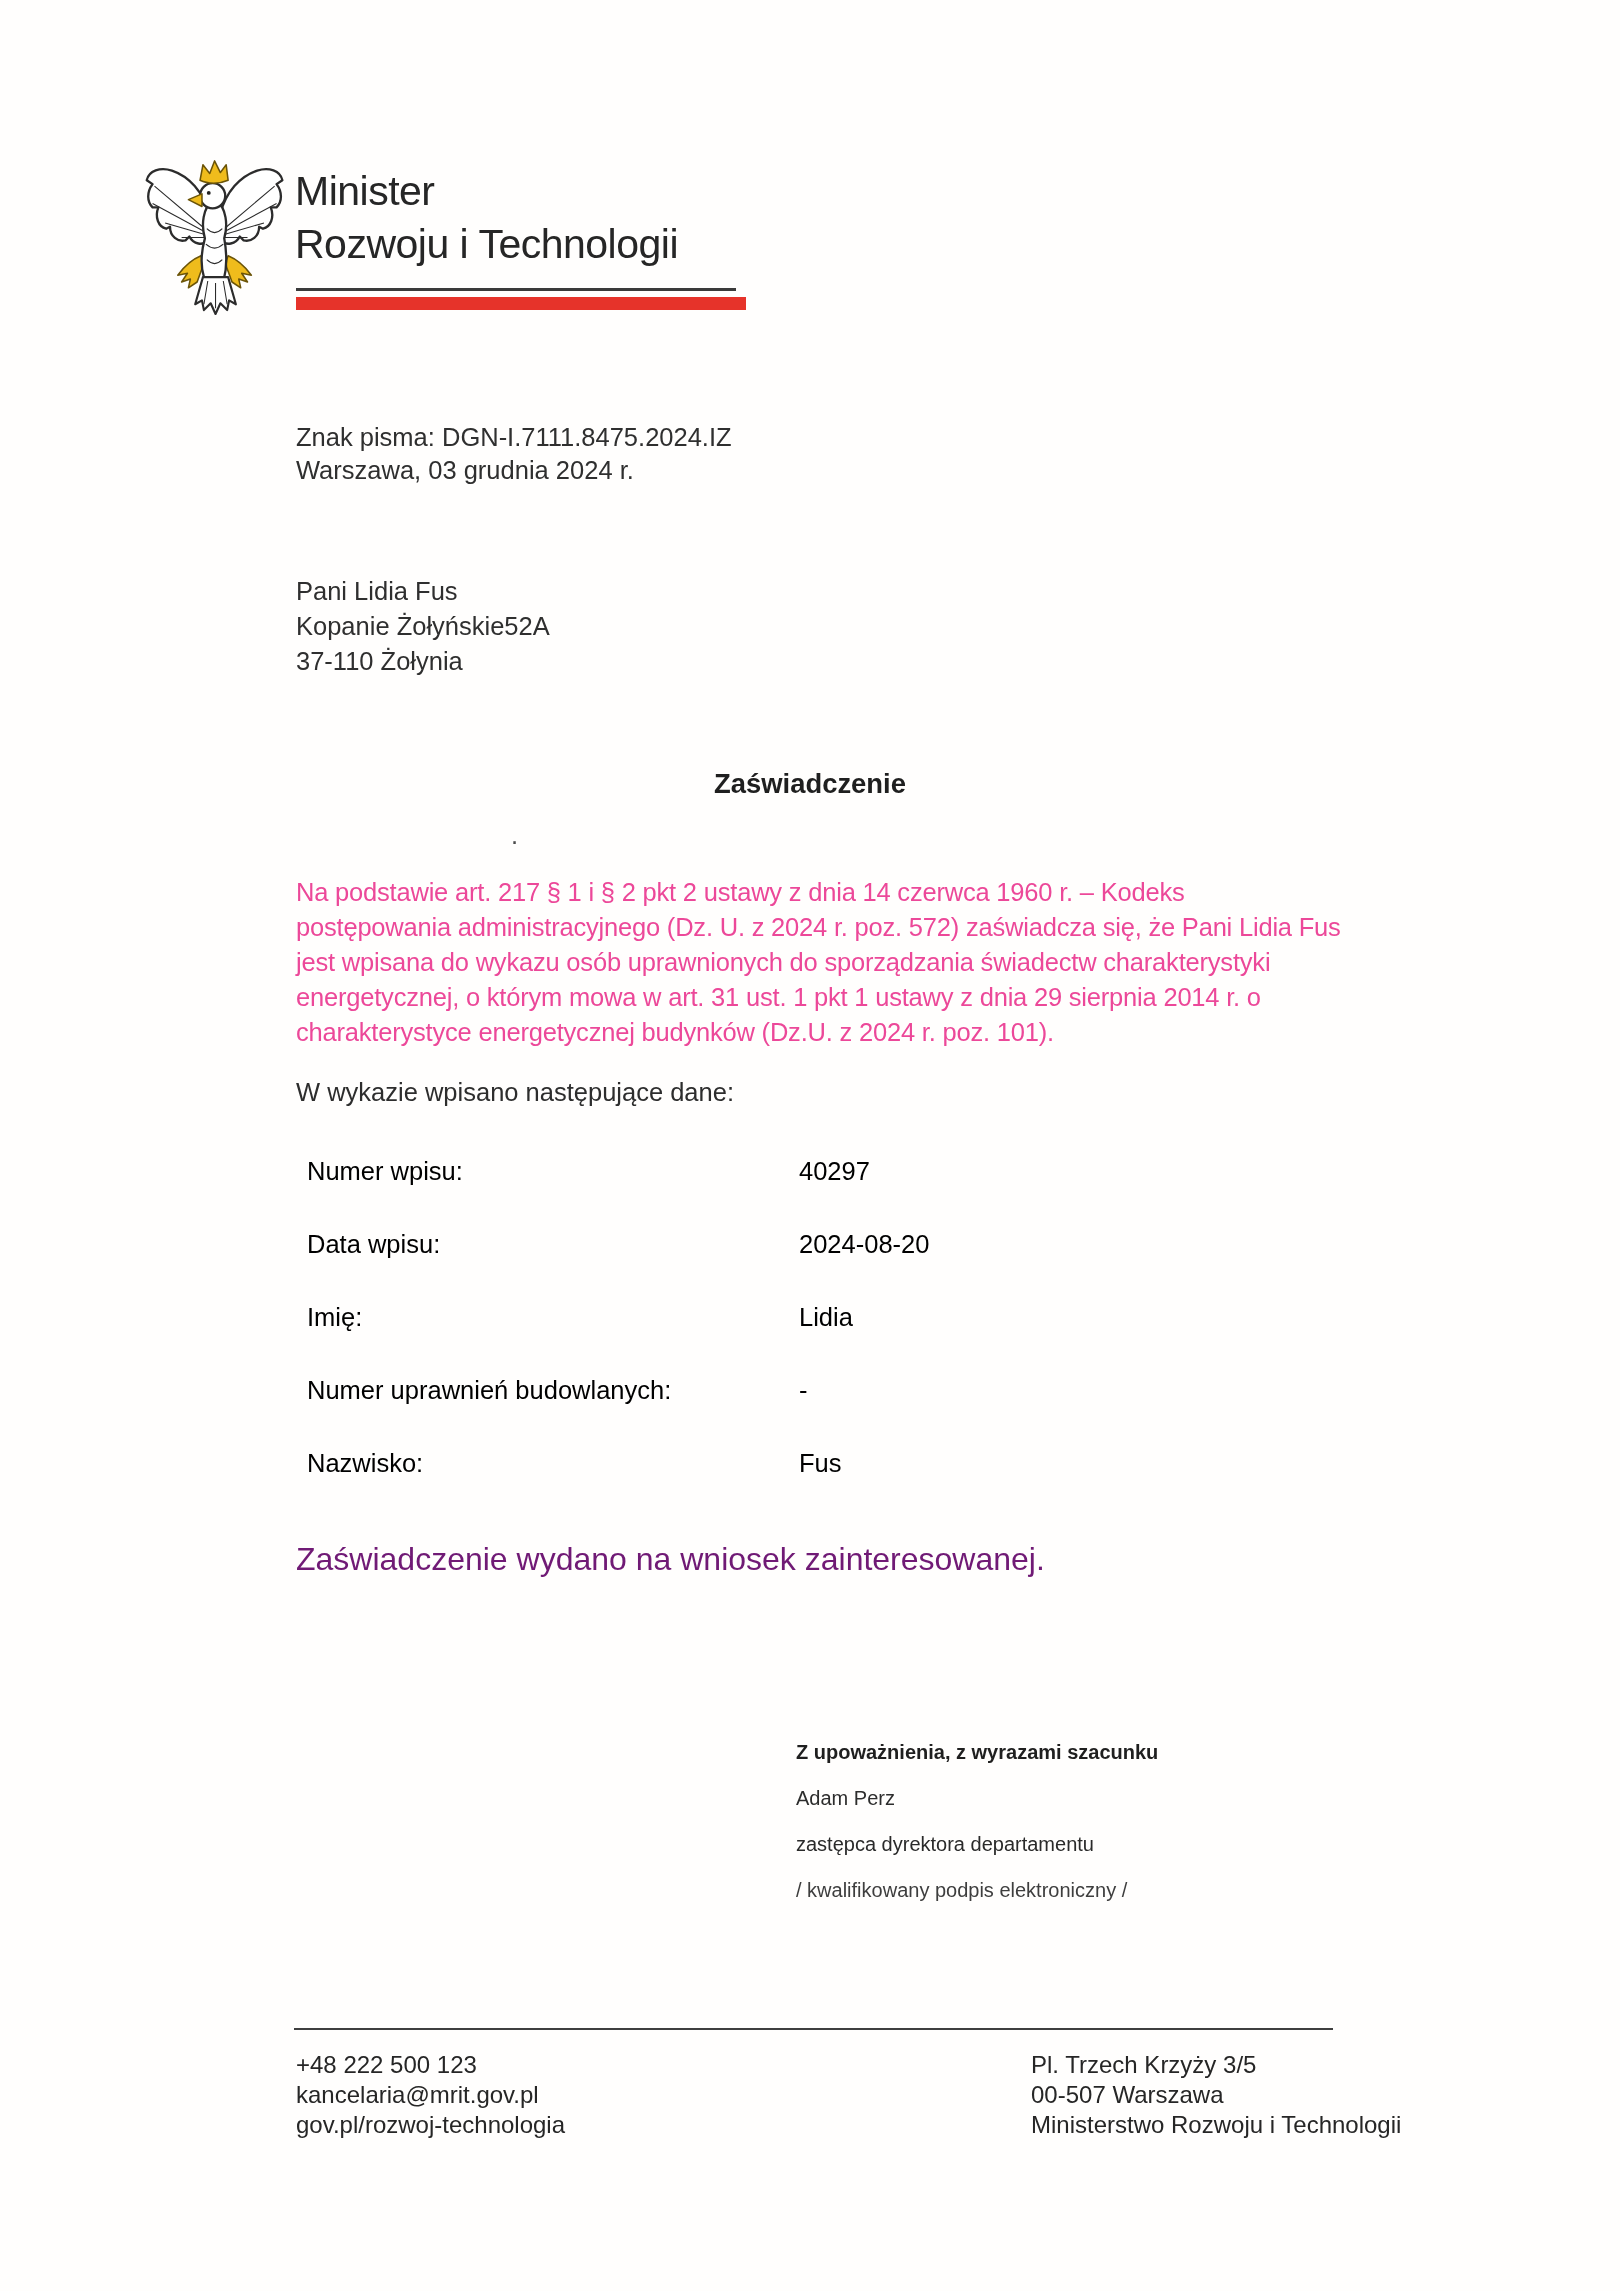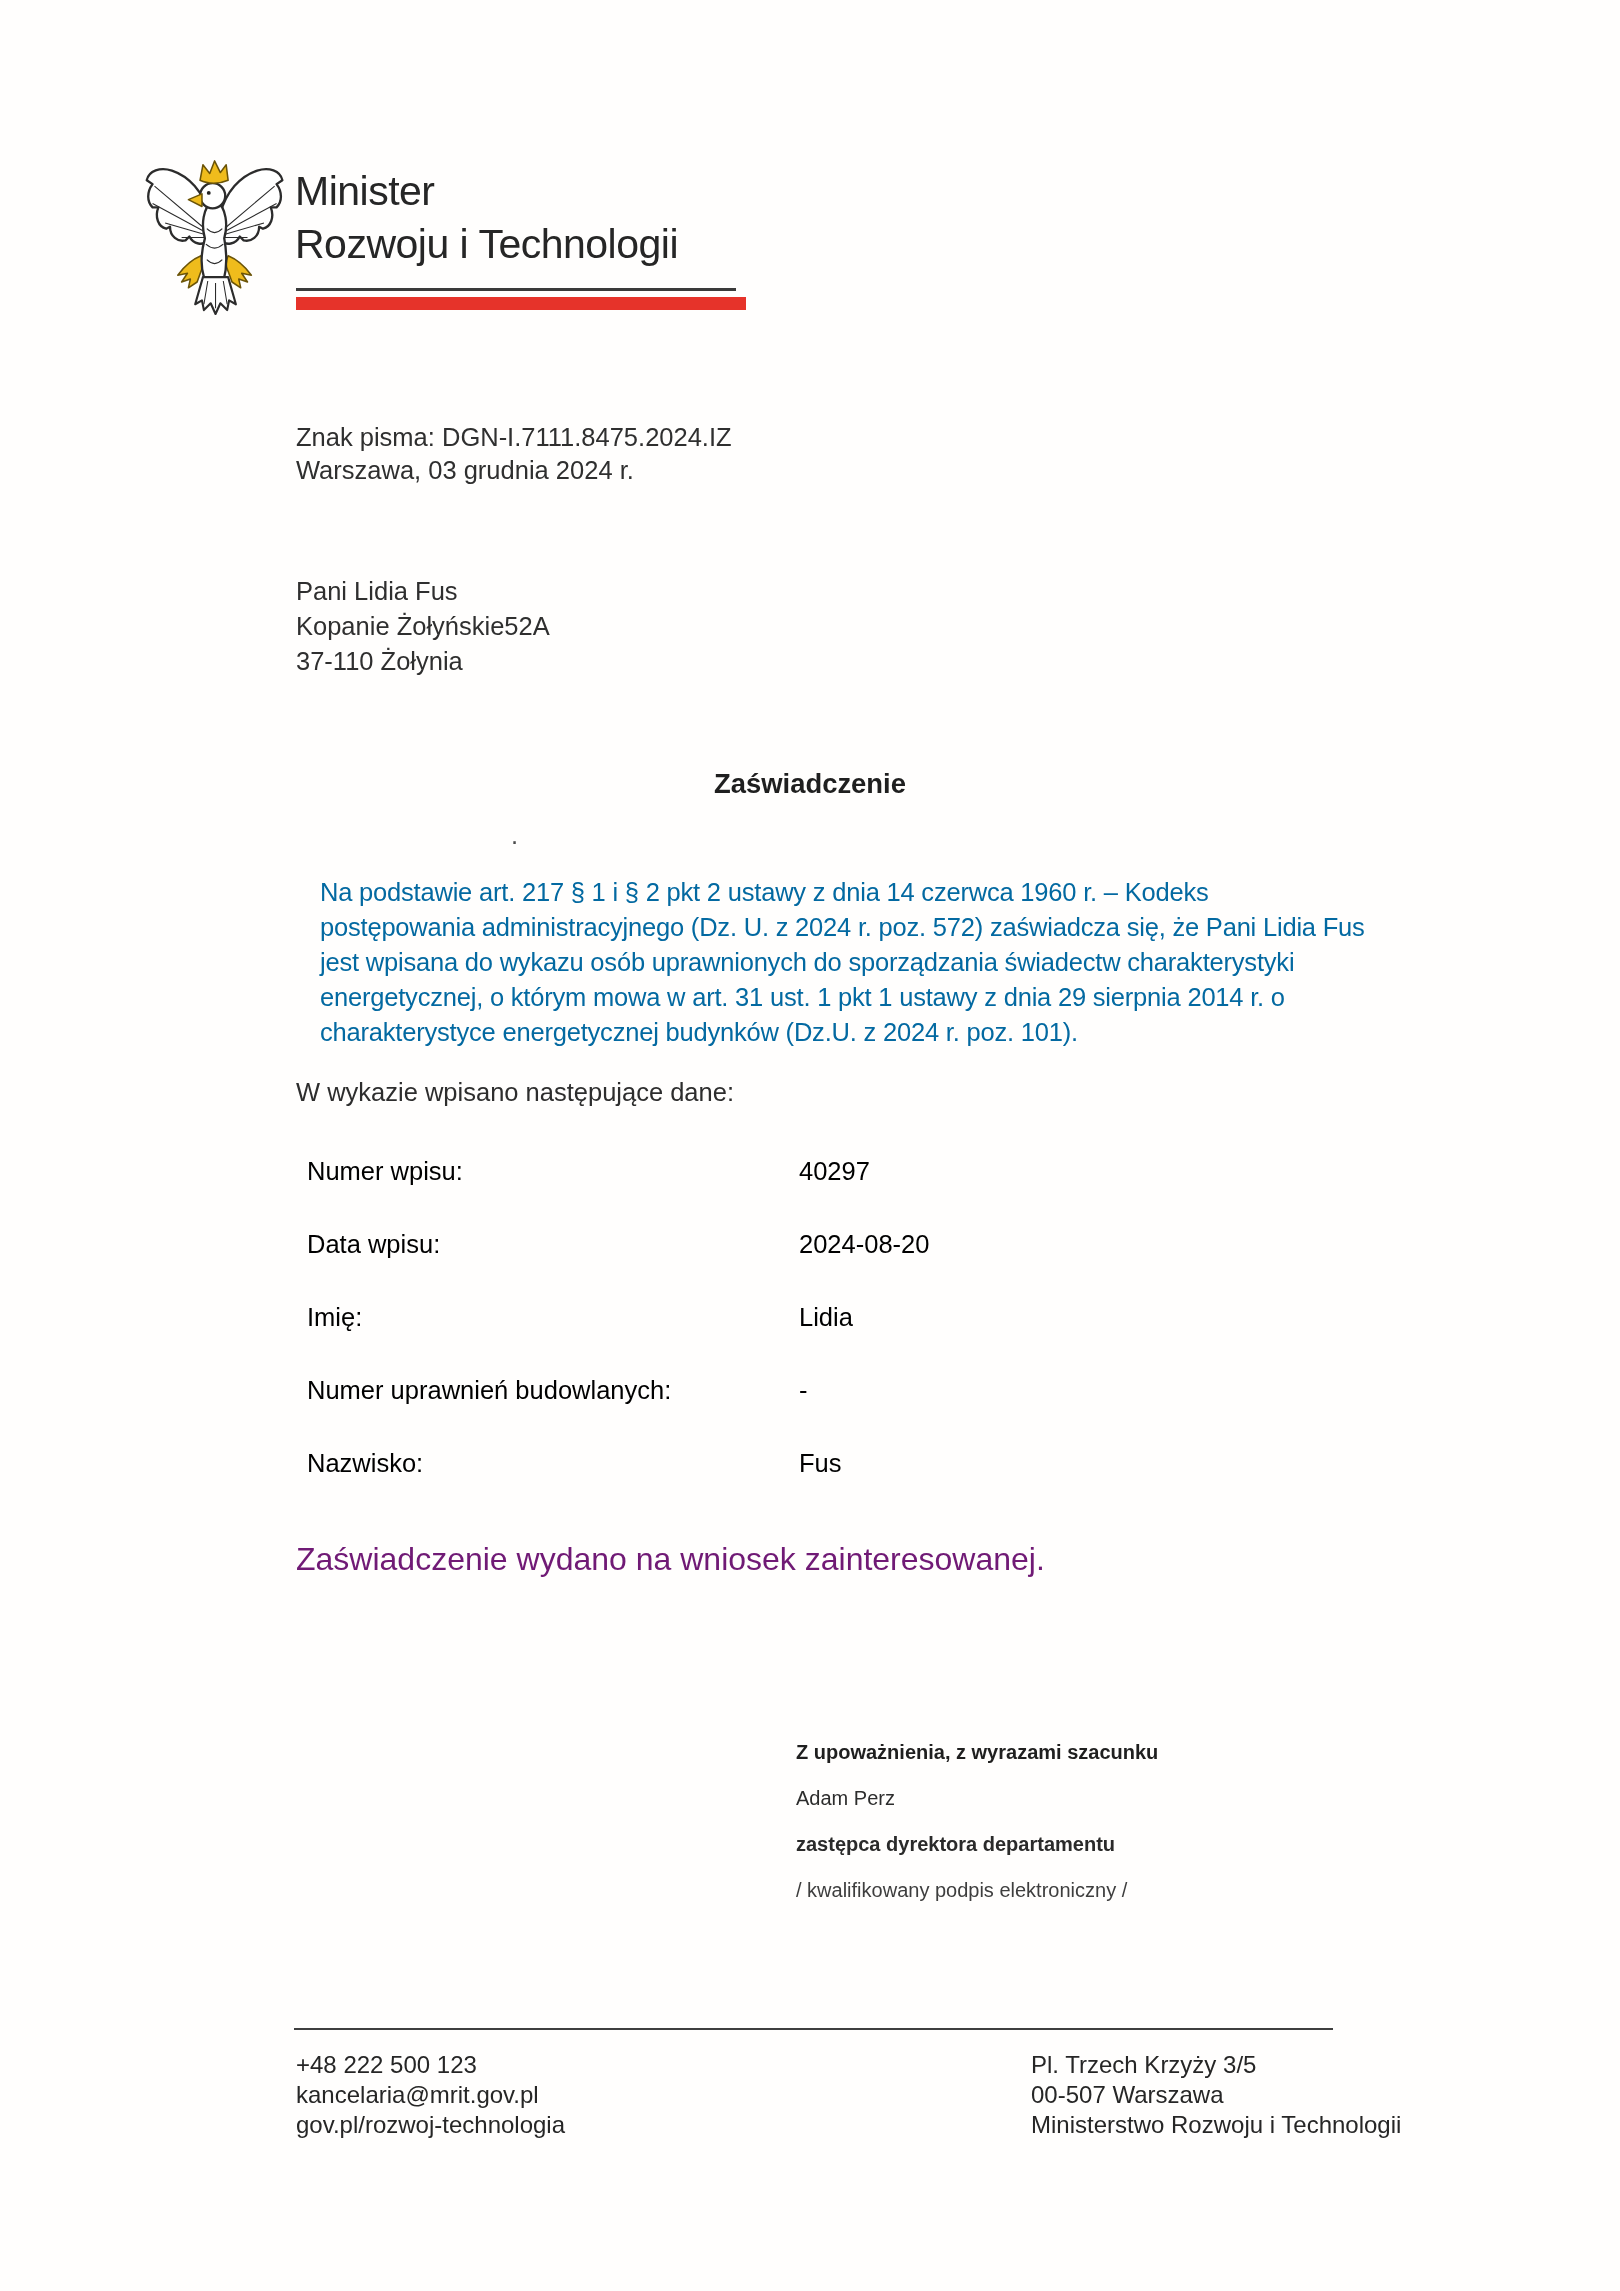--- a/index.html
+++ b/index.html
@@ -25,32 +25,32 @@
   .recipient{position:absolute;left:296px;top:574px;font-size:25.5px;line-height:35px;color:#2f2f2f;}
   
   .doc-title{
     position:absolute;left:0;top:768px;width:1620px;
     text-align:center;font-size:27.4px;font-weight:700;color:#1f1f1f;
   }
   .stray-mark{position:absolute;left:511px;top:821px;font-size:25.5px;color:#4a4a4a;}
   
   .paragraph{
     position:absolute;left:296px;top:875px;width:1045px;
-    font-size:25.5px;line-height:35px;color:#0369a1;letter-spacing:-0.2px;margin-left:24px;
+    font-size:25.5px;line-height:35px;color:#ec4899;letter-spacing:-0.2px;
   }
   .intro-line{position:absolute;left:296px;top:1078px;font-size:25.5px;color:#2d2d2d;}
   .fields{position:absolute;left:307px;top:1157px;width:980px;font-size:25.5px;color:#000000;}
   .field-row{display:flex;height:35px;margin-bottom:38px;}
   .field-label{flex:0 0 492px;}
   .field-value{flex:1;}
   .closing-line{position:absolute;left:296px;top:1541px;font-size:32px;color:#701a75;}
   
   .signature{position:absolute;left:796px;top:1729px;font-size:20px;line-height:46px;color:#2d2d2d;}
   .sig-bold{font-weight:700;color:#1f1f1f;}
-  .sig-medium{font-weight:700;color:#2a2a2a;}
+  .sig-medium{font-weight:400;color:#2a2a2a;}
   .sig-light{color:#3e3e3e;}
   
   .footer-rule{position:absolute;left:294px;top:2028px;width:1039px;height:2px;background:#3f3f3f;}
   .footer-col{position:absolute;top:2050px;font-size:24px;line-height:30px;color:#262626;}
   .footer-left{left:296px;}
   .footer-right{left:1019px;margin-left:12px;}
 </style>
 </head>
 <body>
 

